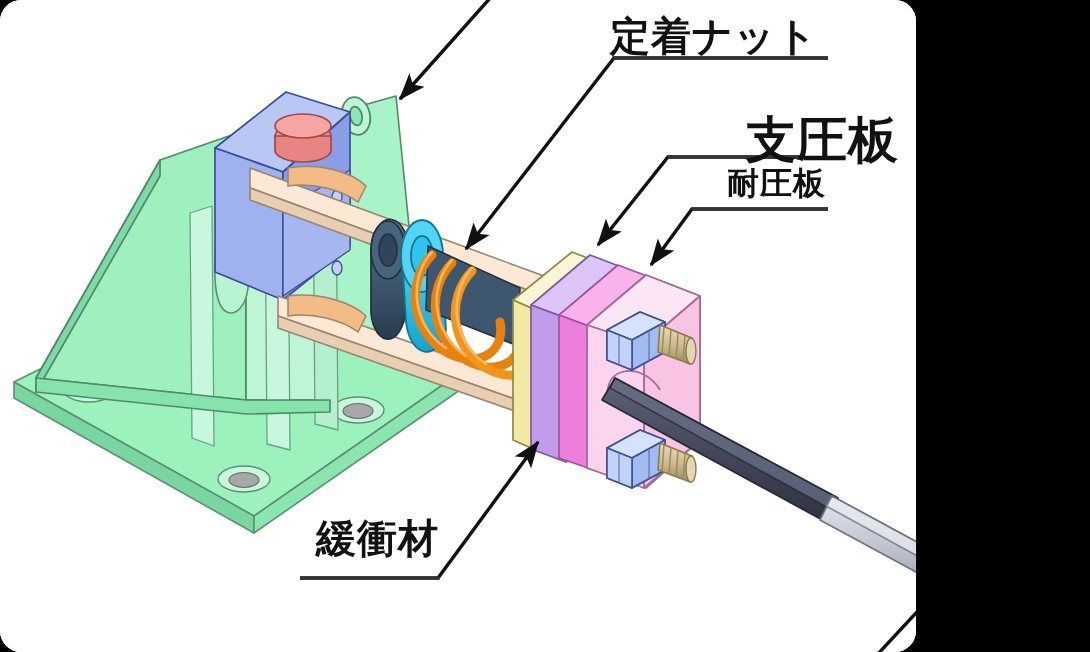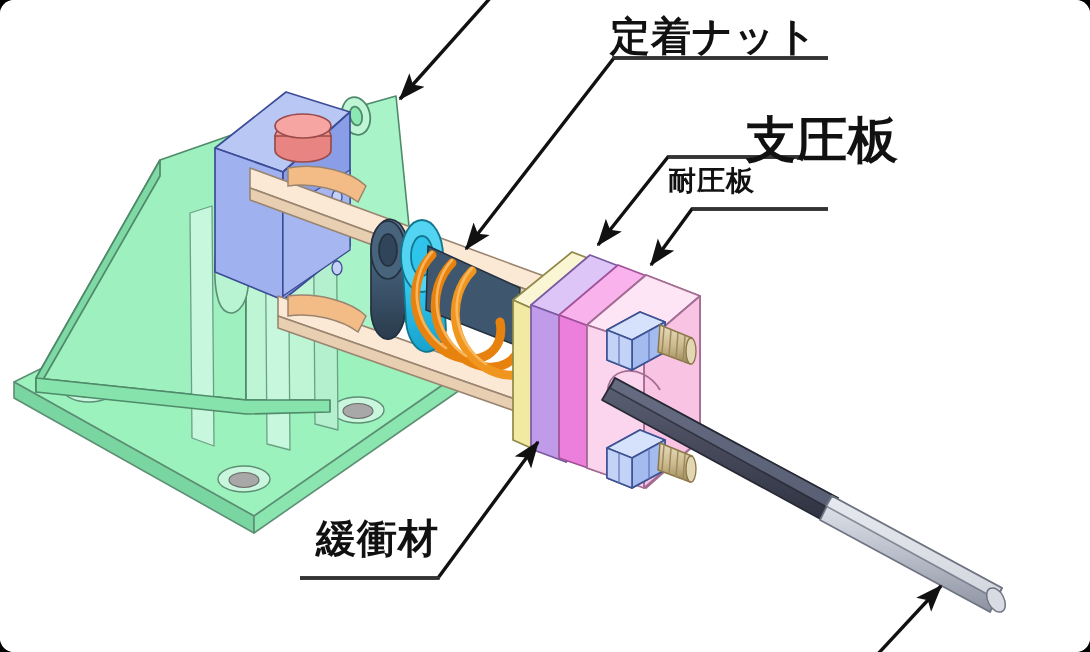--- a/index.html
+++ b/index.html
@@ -8,45 +8,45 @@
     background: #000000;
   }
   body {
     width: 1090px;
     height: 652px;
     overflow: hidden;
     font-family: "Liberation Sans", sans-serif;
   }
   #frame {
     position: relative;
-    width: 1090px;
+    width: 916px;
     height: 652px;
     background: #ffffff;
-    border-radius: 14px;
+    border-radius: 21px;
     overflow: hidden;
   }
   #diagram {
     position: absolute;
     left: 0;
     top: 0;
     width: 1090px;
     height: 652px;
   }
   .cap-label {
     position: absolute;
     font-family: "DejaVu Sans", "Liberation Sans", sans-serif;
     font-weight: 700;
     color: #111111;
     white-space: nowrap;
     letter-spacing: 1px;
     line-height: 1;
   }
   #label-teichaku-nut { left: 610px; top: 16px;  font-size: 40px; }
   #label-shiatsu-ban  { left: 714px; top: 115px; font-size: 50px; margin-left: 32px; }
-  #label-taiatsu-ban  { left: 668px; top: 167px; font-size: 28px; }
+  #label-taiatsu-ban  { left: 727px; top: 167px; font-size: 32px; }
   #label-kanshouzai   { left: 316px; top: 518px; font-size: 40px; }
 </style>
 </head>
 <body>
 
 <div id="frame">
 
   <svg id="diagram" viewBox="0 0 1090 652">
     <defs>
       <marker id="arrowhead" markerWidth="9" markerHeight="9" refX="7.5" refY="3.2" orient="auto" markerUnits="strokeWidth">

